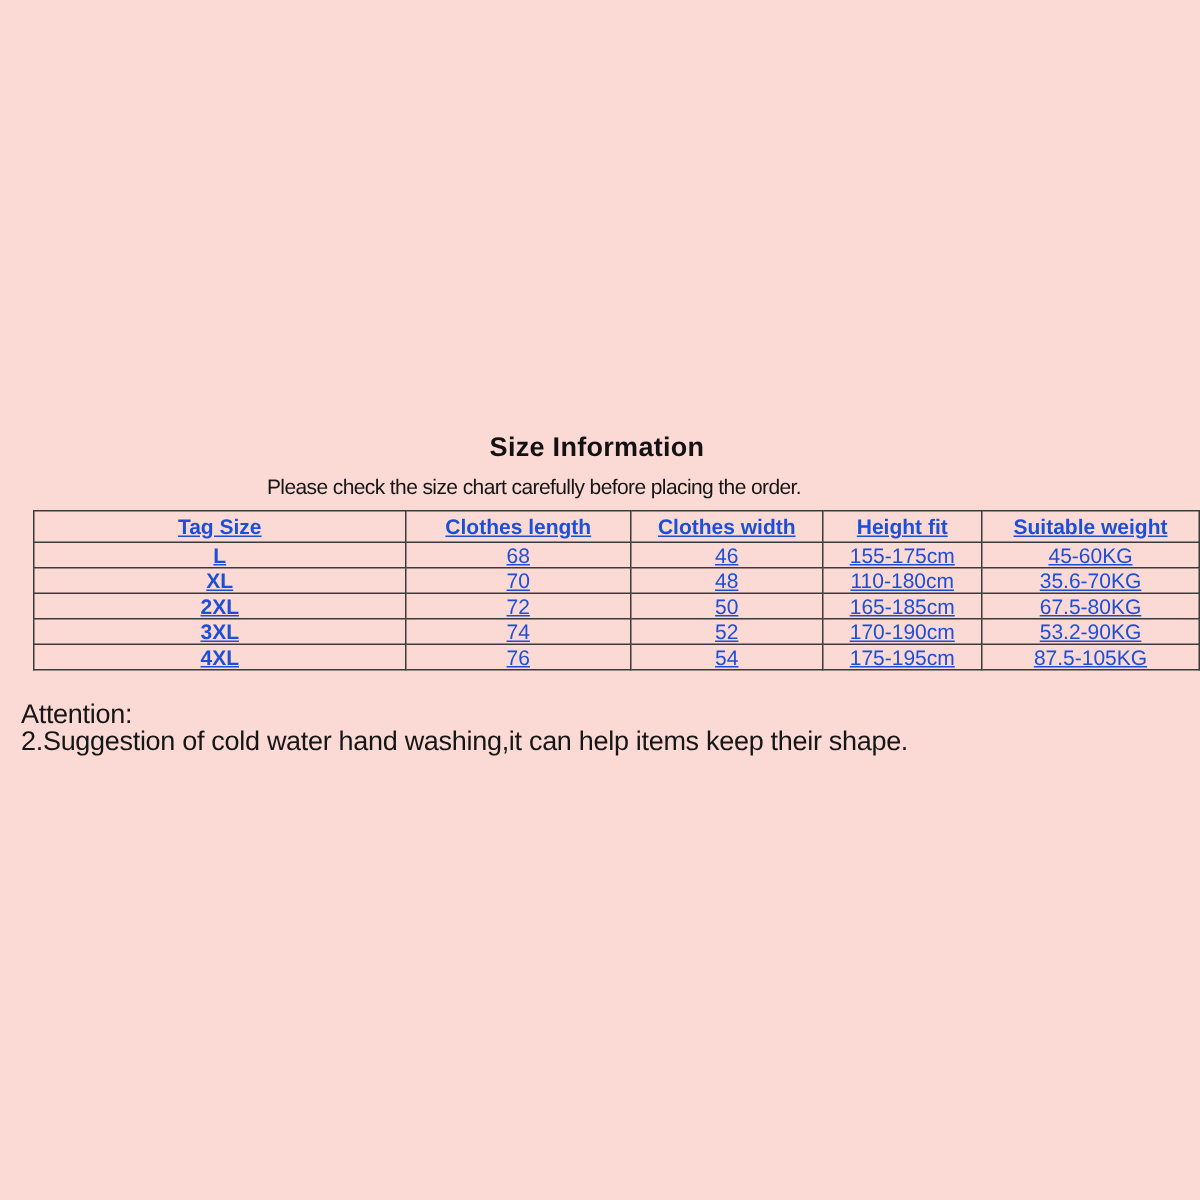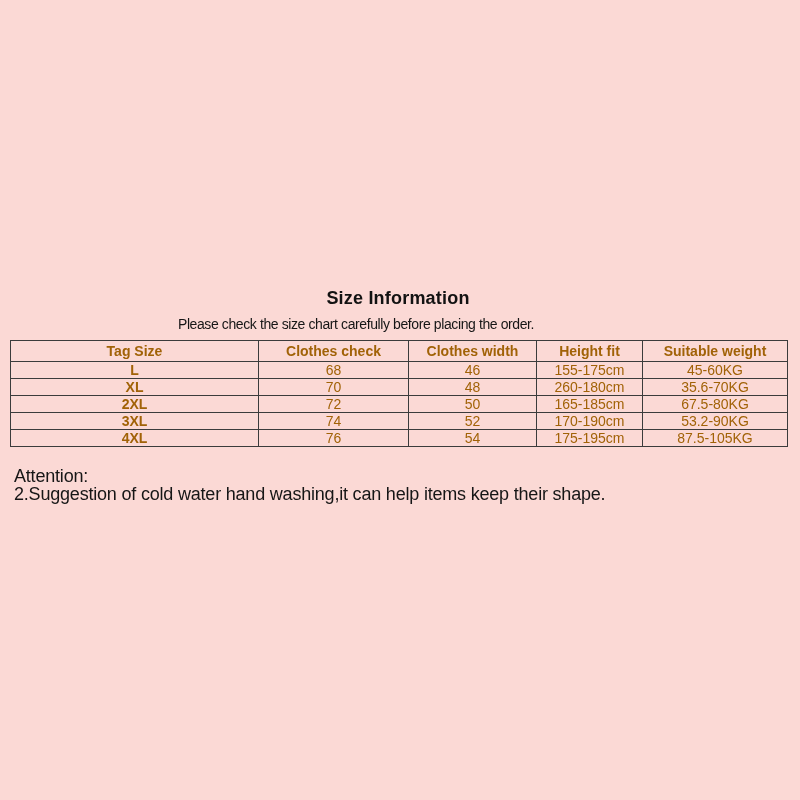--- a/index.html
+++ b/index.html
@@ -32,26 +32,27 @@
     left: 0;
     width: 712px;
     text-align: center;
     font-size: 14px;
     letter-spacing: -0.4px;
     color: #161616;
   }
   table.size-table {
     position: absolute;
     top: 340px;
-    left: 10px;
+    left: 22px;
     width: 777px;
     border-collapse: collapse;
     table-layout: fixed;
     font-size: 14px;
-    color: #a16207;
+    color: #1d4ed8;
+    text-decoration: underline;
   }
   table.size-table th,
   table.size-table td {
     border: 1.5px solid #3b3b3b;
     text-align: center;
     vertical-align: middle;
     padding: 0;
     line-height: 16px;
     overflow: hidden;
     white-space: nowrap;
@@ -94,39 +95,39 @@
   <colgroup>
     <col class="c0">
       <col class="c1">
       <col class="c2">
       <col class="c3">
       <col class="c4">
   </colgroup>
   <thead>
     <tr>
       <th>Tag Size</th>
-      <th>Clothes check</th>
+      <th>Clothes length</th>
       <th>Clothes width</th>
       <th>Height fit</th>
       <th>Suitable weight</th>
     </tr>
   </thead>
   <tbody>
     <tr>
       <td class="tag-col">L</td>
       <td>68</td>
       <td>46</td>
       <td>155-175cm</td>
       <td>45-60KG</td>
     </tr>
     <tr>
       <td class="tag-col">XL</td>
       <td>70</td>
       <td>48</td>
-      <td>260-180cm</td>
+      <td>110-180cm</td>
       <td>35.6-70KG</td>
     </tr>
     <tr>
       <td class="tag-col">2XL</td>
       <td>72</td>
       <td>50</td>
       <td>165-185cm</td>
       <td>67.5-80KG</td>
     </tr>
     <tr>

